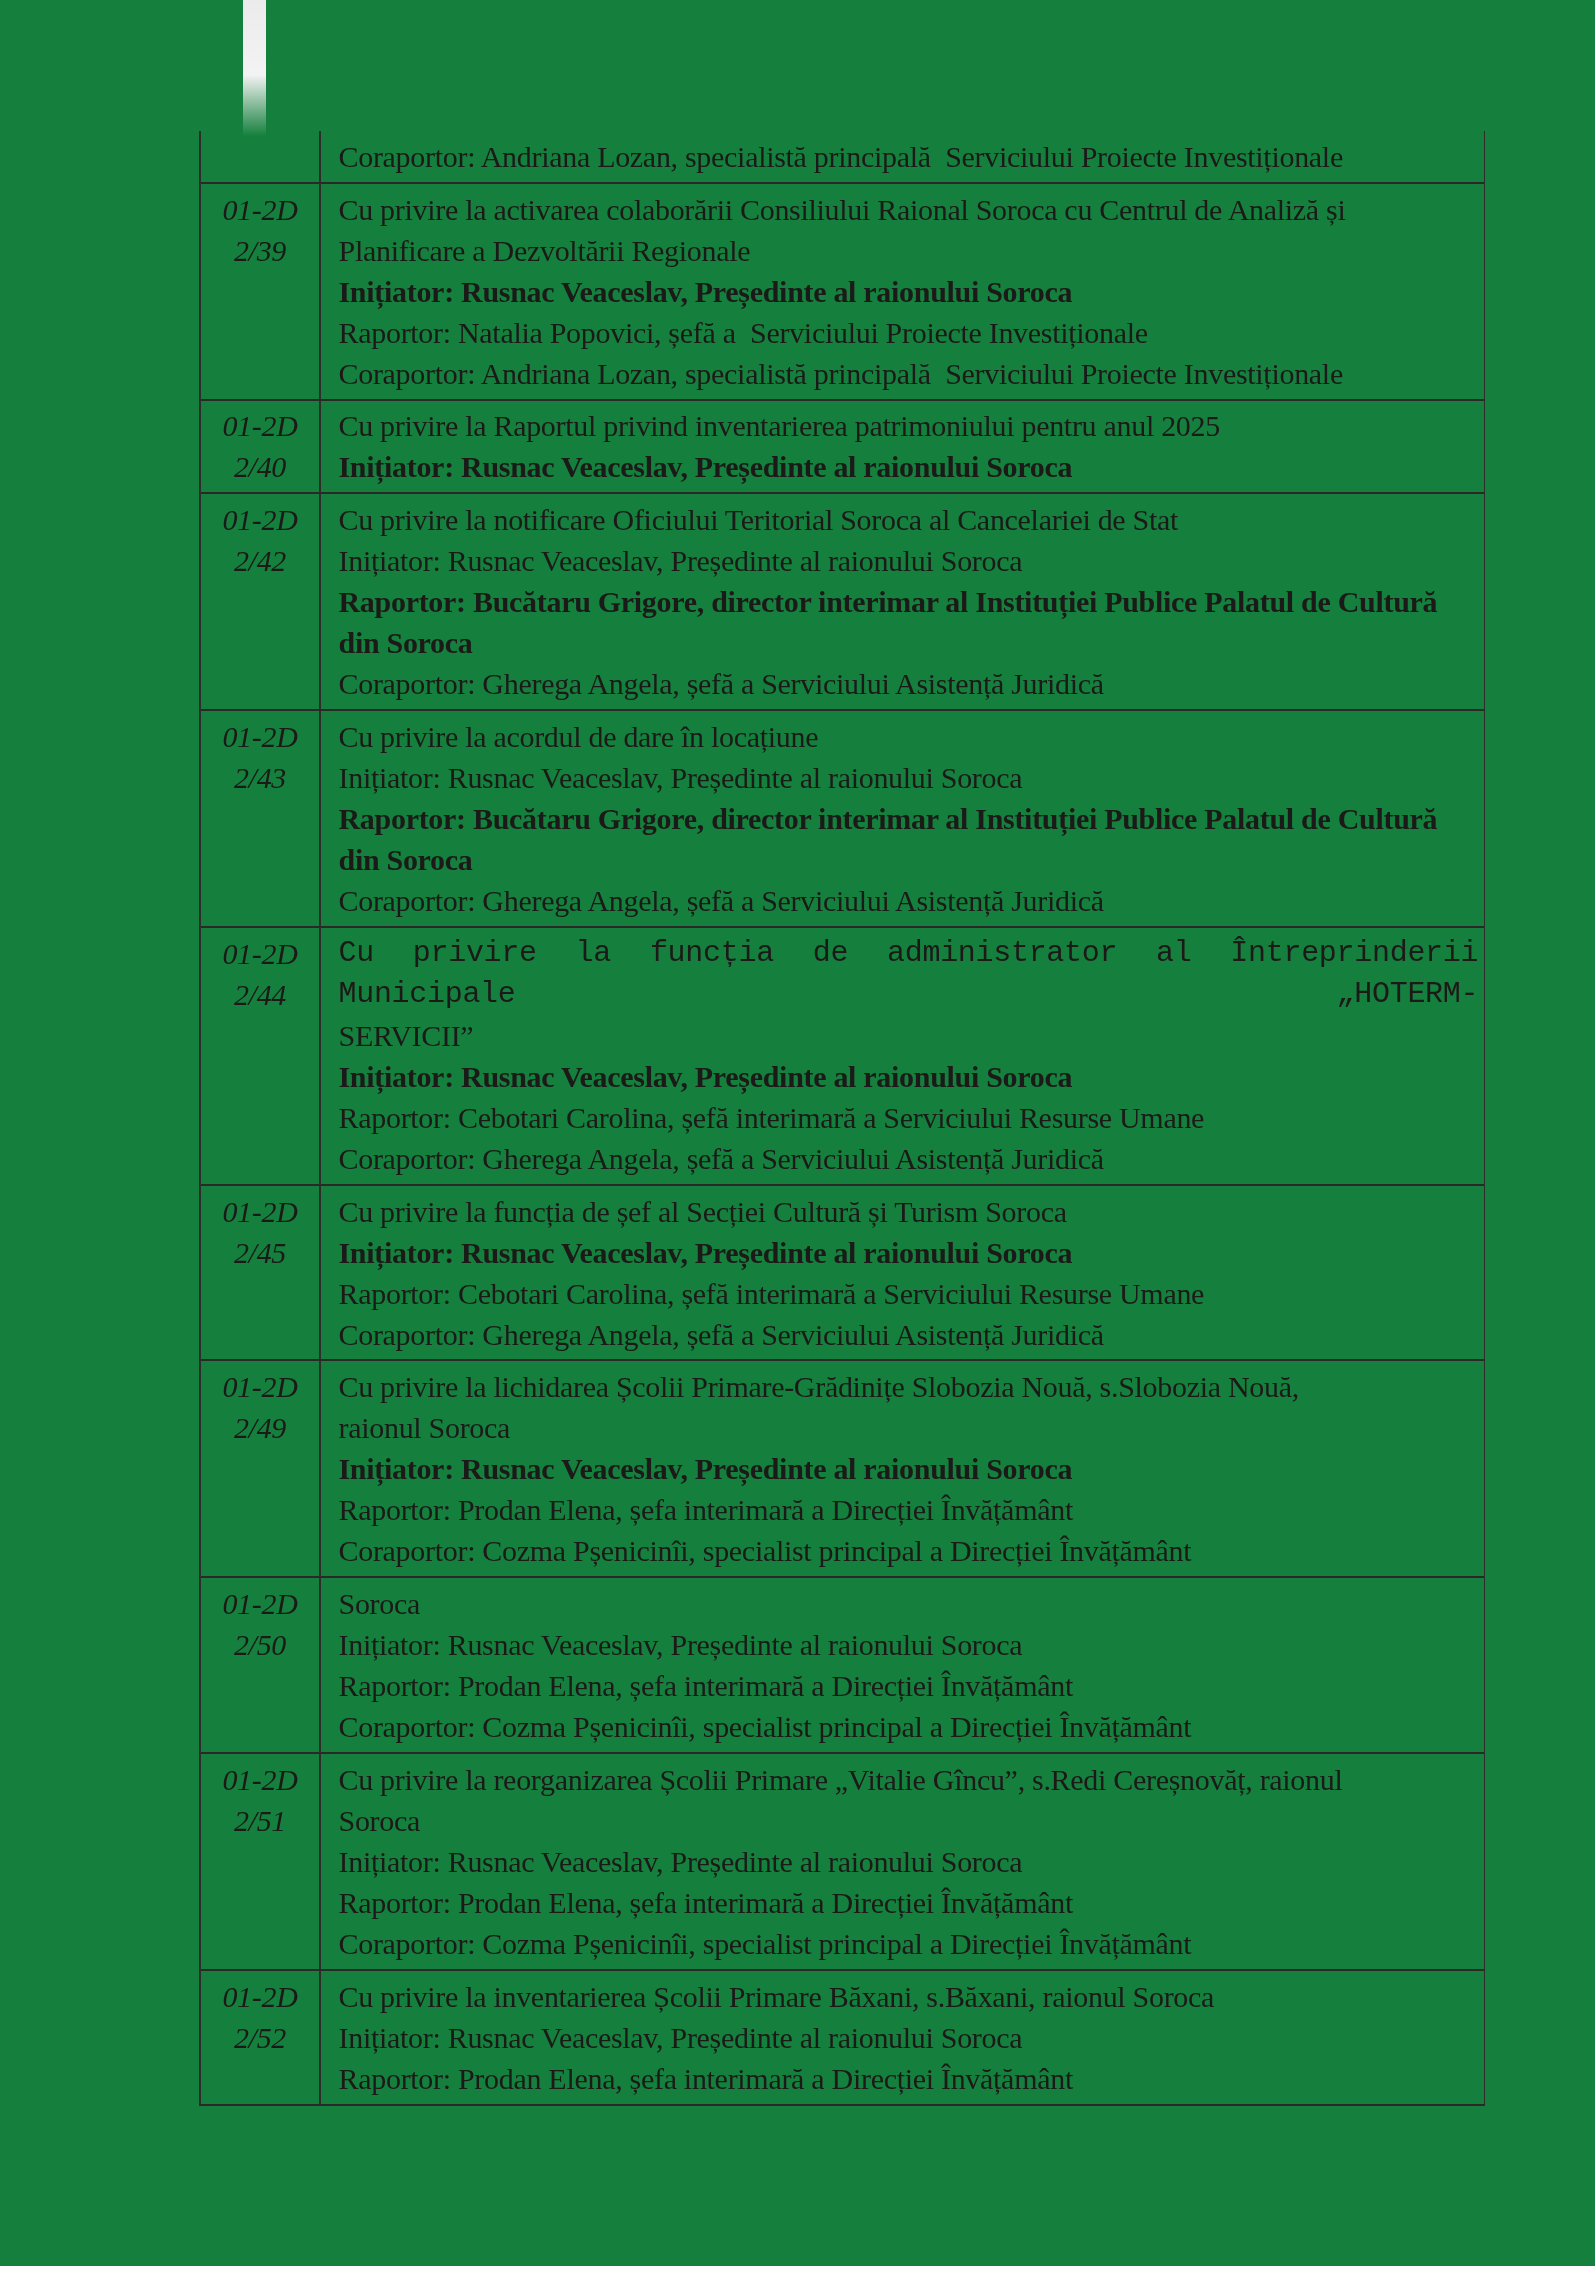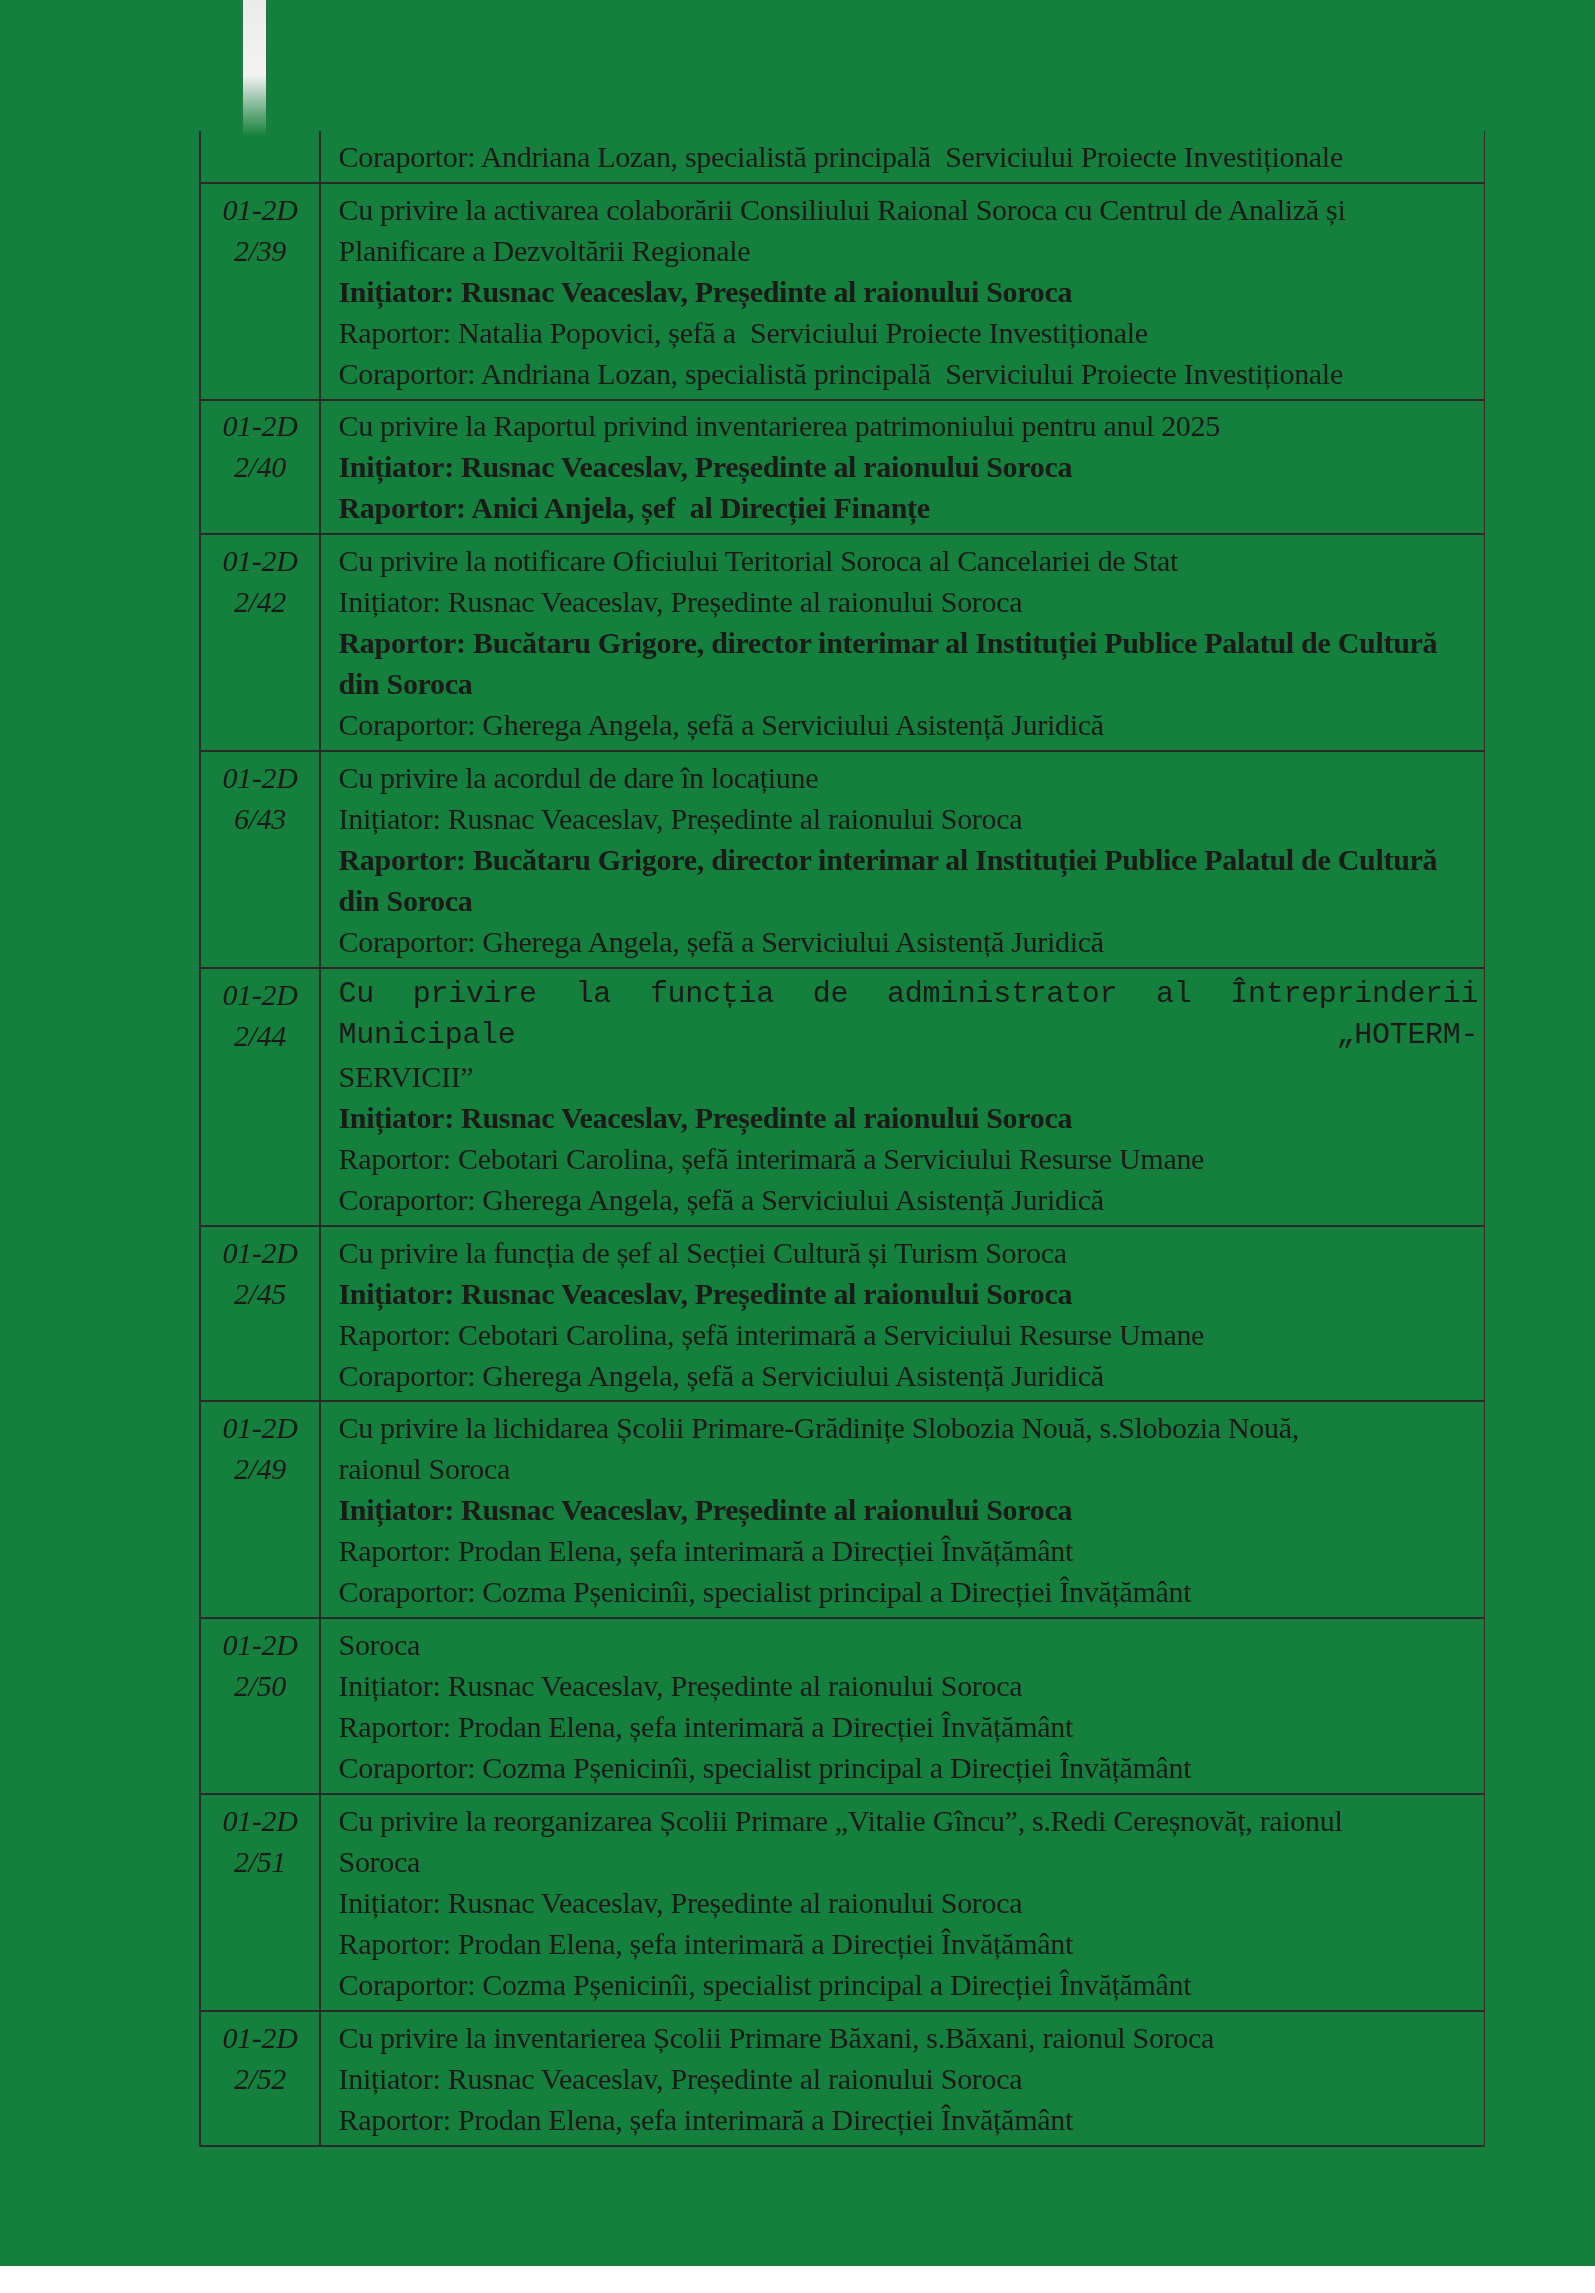--- a/index.html
+++ b/index.html
@@ -84,40 +84,39 @@
         </div>
   </div>
       <div class="row">
     <div class="id-cell">
       <div class="idline">01-2D</div>
       <div class="idline">2/40</div>
     </div>
     <div class="content-cell">
           <div class="line">Cu privire la Raportul privind inventarierea patrimoniului pentru anul 2025</div>
           <div class="line bold">Inițiator: Rusnac Veaceslav, Președinte al raionului Soroca</div>
-          <div class="line bold">Raportor: Anici Anjela, șef  al Direcției Finanțe</div>
         </div>
   </div>
       <div class="row">
     <div class="id-cell">
       <div class="idline">01-2D</div>
       <div class="idline">2/42</div>
     </div>
     <div class="content-cell">
           <div class="line">Cu privire la notificare Oficiului Teritorial Soroca al Cancelariei de Stat</div>
           <div class="line">Inițiator: Rusnac Veaceslav, Președinte al raionului Soroca</div>
           <div class="line bold">Raportor: Bucătaru Grigore, director interimar al Instituției Publice Palatul de Cultură</div>
           <div class="line bold">din Soroca</div>
           <div class="line">Coraportor: Gherega Angela, șefă a Serviciului Asistență Juridică</div>
         </div>
   </div>
       <div class="row">
     <div class="id-cell">
       <div class="idline">01-2D</div>
-      <div class="idline">6/43</div>
+      <div class="idline">2/43</div>
     </div>
     <div class="content-cell">
           <div class="line">Cu privire la acordul de dare în locațiune</div>
           <div class="line">Inițiator: Rusnac Veaceslav, Președinte al raionului Soroca</div>
           <div class="line bold">Raportor: Bucătaru Grigore, director interimar al Instituției Publice Palatul de Cultură</div>
           <div class="line bold">din Soroca</div>
           <div class="line">Coraportor: Gherega Angela, șefă a Serviciului Asistență Juridică</div>
         </div>
   </div>
       <div class="row">

